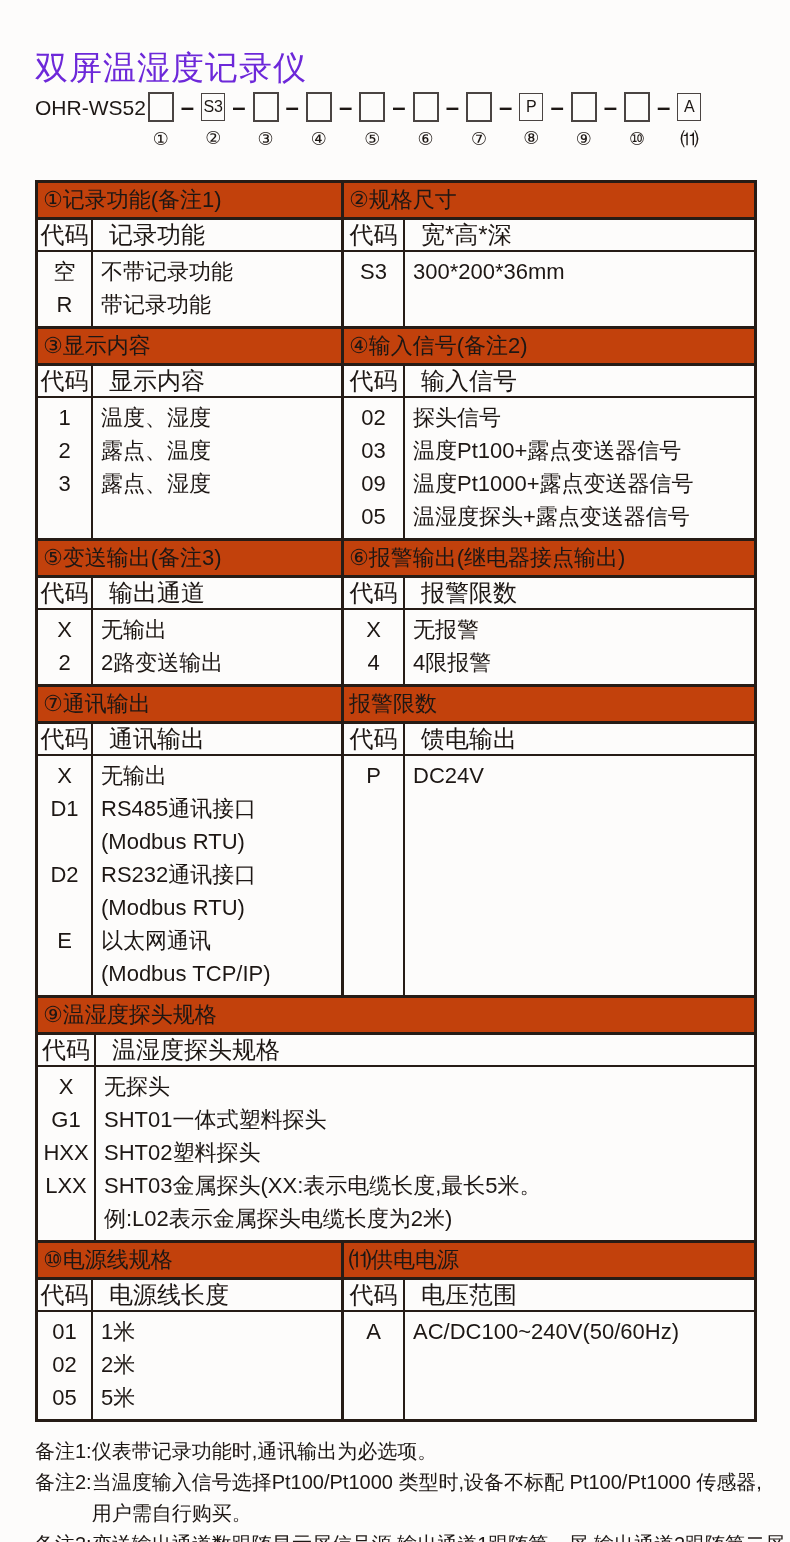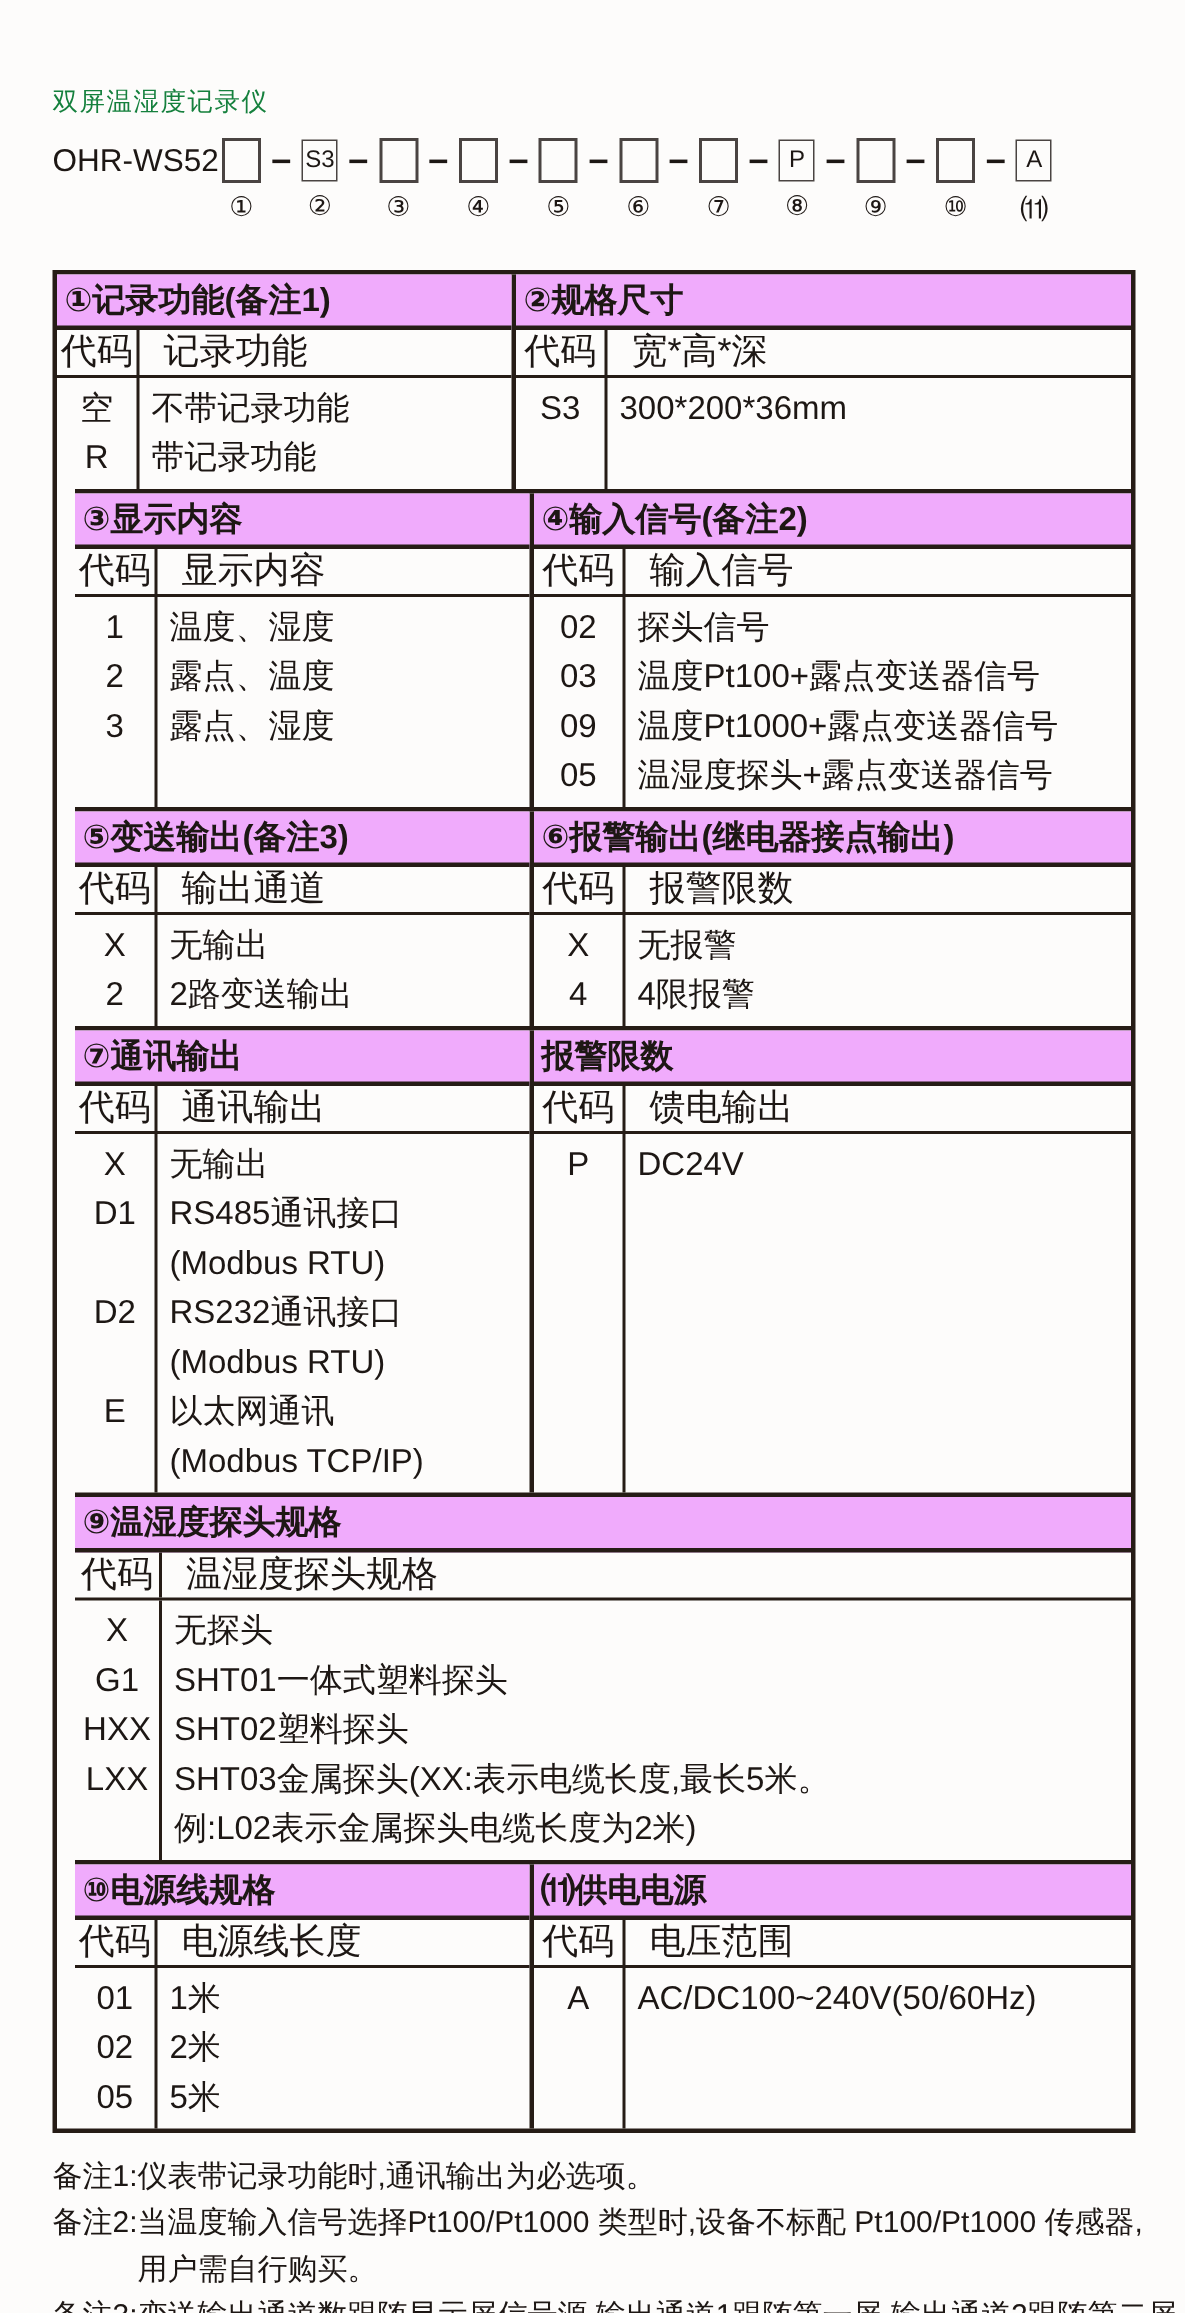--- a/index.html
+++ b/index.html
@@ -8,24 +8,24 @@
     height: 1542px;
     overflow: hidden;
     font-family: "Liberation Sans", "DejaVu Sans", sans-serif;
     color: #1d1714;
     position: relative;
   }
   .page { padding: 50px 33px 0 35px; }
 
   
   .page-title {
-    font-size: 17px;
+    font-size: 33px;
     letter-spacing: 1px;
     line-height: 36px;
-    color: #15803d;
+    color: #6d28d9;
   }
   .model-line {
     display: flex;
     align-items: flex-start;
     margin-top: 6px;
     height: 66px;
   }
   .prefix {
     font-size: 21px;
     line-height: 32px;
@@ -61,34 +61,33 @@
     margin: 0 7px;
   }
 
   
   .otable {
     width: 722px;
     margin-top: 22px;
     border: 3px solid #261c16;
   }
   .pair { display: flex; align-items: stretch; }
-  .pair + .pair { border-top: 3px solid #261c16; margin-left: 12px; }
+  .pair + .pair { border-top: 3px solid #261c16; }
   .half.left  { width: 306px; border-right: 3px solid #261c16; }
   .half.right { flex: 1; }
   .full { width: 100%; }
 
   .section { display: flex; flex-direction: column; height: 100%; }
   .sec-title {
-    background: #f0abfc;
+    background: #c2410c;
     border-bottom: 3px solid #261c16;
     font-size: 22px;
     line-height: 28px;
     padding: 3px 6px 3px 5px;
     white-space: nowrap;
-    font-weight: bold;
   }
   .sec-header {
     display: flex;
     border-bottom: 2px solid #261c16;
     font-size: 24px;
     line-height: 30px;
   }
   .code-w { width: 55px; }
   .half.right .code-w { width: 61px; }
   .full .code-w { width: 58px; }

